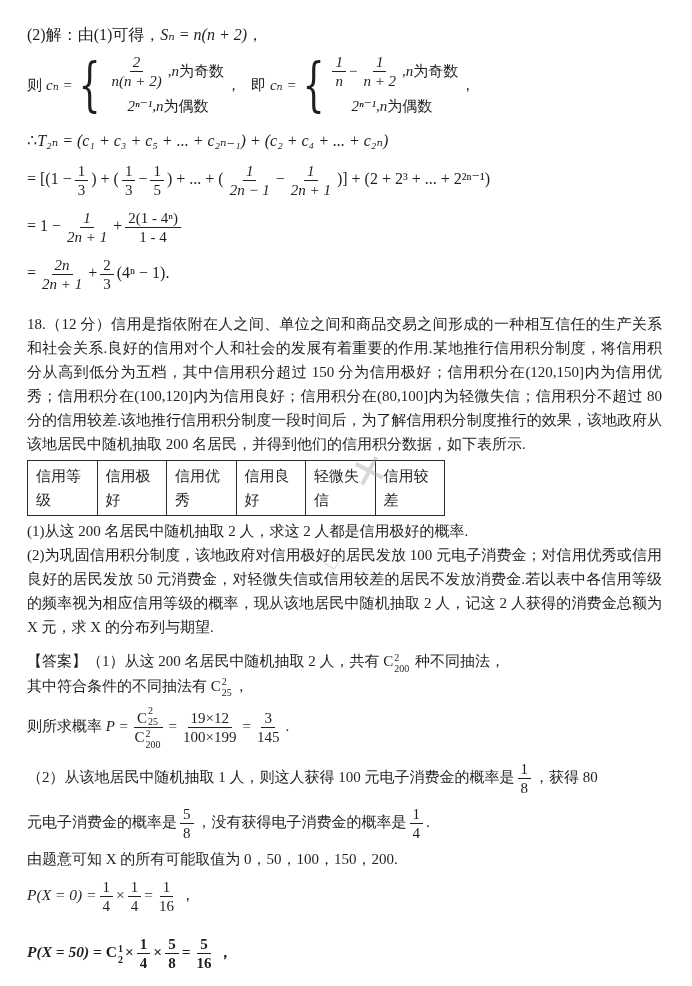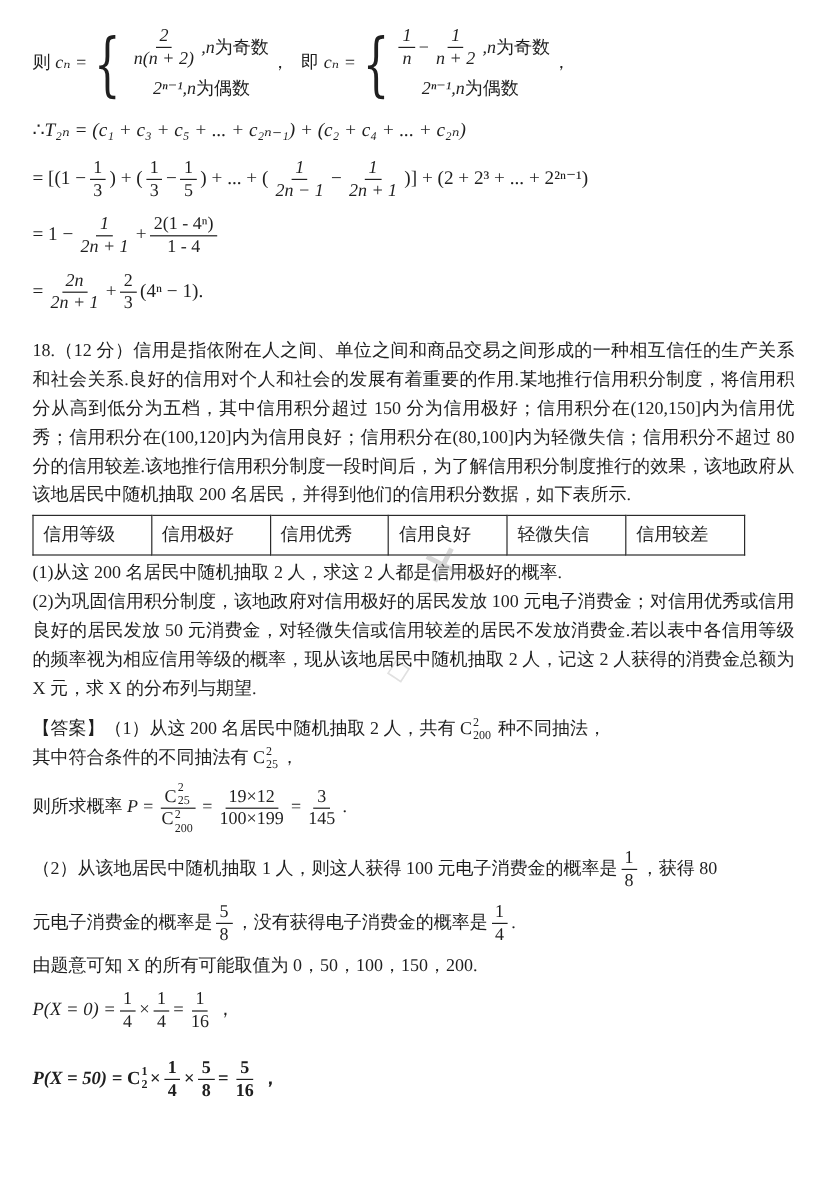--- a/index.html
+++ b/index.html
@@ -33,40 +33,41 @@
   .pwline{display:flex; align-items:center; margin:2px 0 8px 0;}
   .brace{display:inline-block; font-size:58px; line-height:0.9; font-weight:400;
          transform:scaleX(0.6); vertical-align:middle; margin:0 -4px 0 -2px;
          font-family:"DejaVu Serif",serif;}
   .cases{display:inline-flex; flex-direction:column; gap:3px; margin:0 2px;}
   .crow{display:flex; align-items:center; white-space:nowrap;}
   .crow2{padding-left:22px;}
   .mgl{margin-left:10px;}
   .sgl{margin-left:4px;}
   
-  table.credit{border-collapse:collapse; table-layout:fixed; width:594px; margin:4px 0 3px 0;}
+  table.credit{border-collapse:collapse; table-layout:fixed; width:418px; margin:4px 0 3px 0;}
   table.credit td{border:1.6px solid #2b2b2b; padding:3px 8px; font-size:15px; height:26px;
                   text-align:left; vertical-align:middle; background:transparent;}
   
   .wm{position:absolute; color:#9a9a9a; pointer-events:none;
       font-family:"DejaVu Sans",sans-serif;}
   .wm1{left:352px; top:438px; font-size:42px; opacity:.38; transform:rotate(-18deg);}
   .wm2{left:322px; top:538px; font-size:26px; opacity:.30; transform:rotate(-12deg);}
   .wm3{left:392px; top:470px; font-size:22px; opacity:.25; transform:rotate(-30deg);}
   .blk{margin-top:12px;}
 </style>
 </head>
 <body>
 
 <div class="page">
 
   <span class="wm wm1">✕</span>
   <span class="wm wm2">◇</span>
   <span class="wm wm3">˄</span>
 
+  <p class="ml"><span>(2)解：由(1)可得，</span><span class="mi">Sₙ = n(n + 2)</span><span>，</span></p>
 
   <div class="pwline">
     <span>则</span>
     <span class="mi sgl">cₙ =</span>
     <span class="brace">{</span>
     <span class="cases">
       <span class="crow">
         <span class="fr it">
             <span class="n">2</span>
             <span class="d">n(n + 2)</span>

